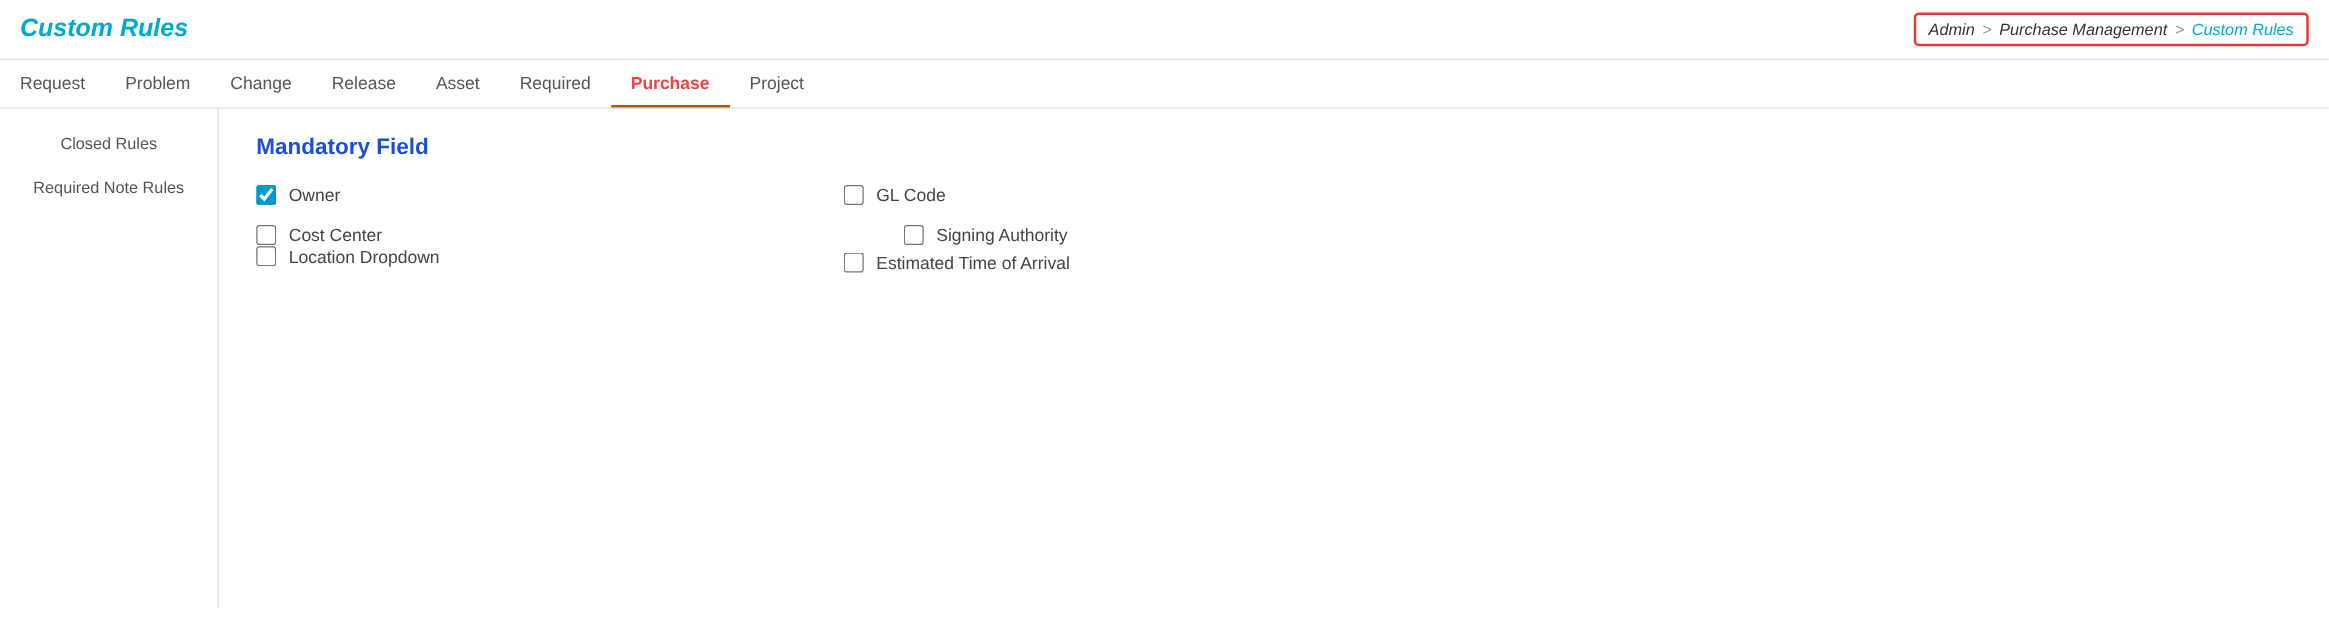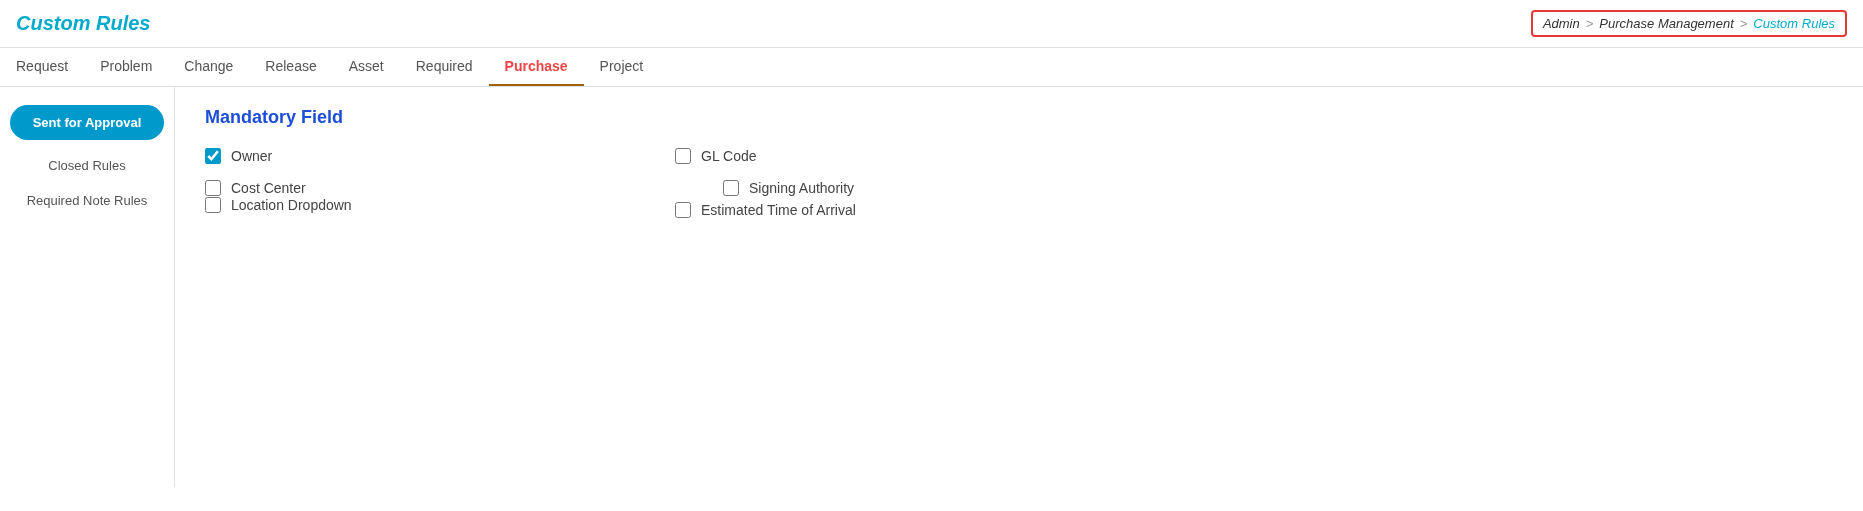--- a/index.html
+++ b/index.html
@@ -173,21 +173,20 @@
     <span class="nav-tab">Release</span>
     <span class="nav-tab">Asset</span>
     <span class="nav-tab">Required</span>
     <span class="nav-tab active">Purchase</span>
     <span class="nav-tab">Project</span>
   </div>
 
 <div class="main-layout">
 
   <div class="sidebar">
-    <button class="sidebar-btn">Sent for Approval</button>
     <span class="sidebar-link">Closed Rules</span>
     <span class="sidebar-link">Required Note Rules</span>
   </div>
 
   <div class="content">
     <div class="section-title">Mandatory Field</div>
 
     <div class="fields-grid">
 
       <div>

